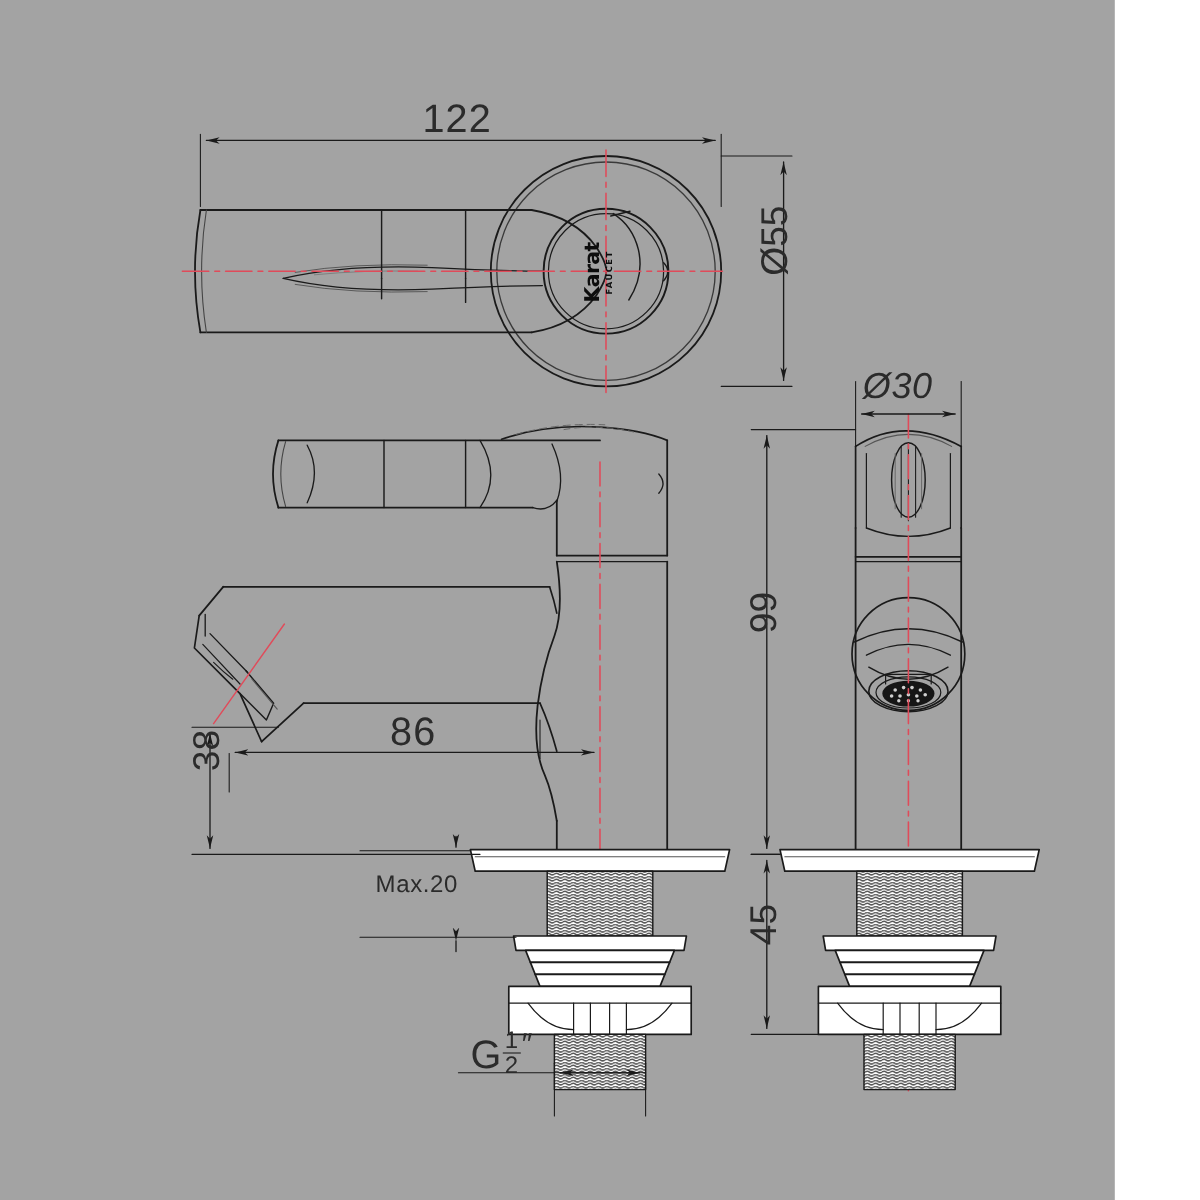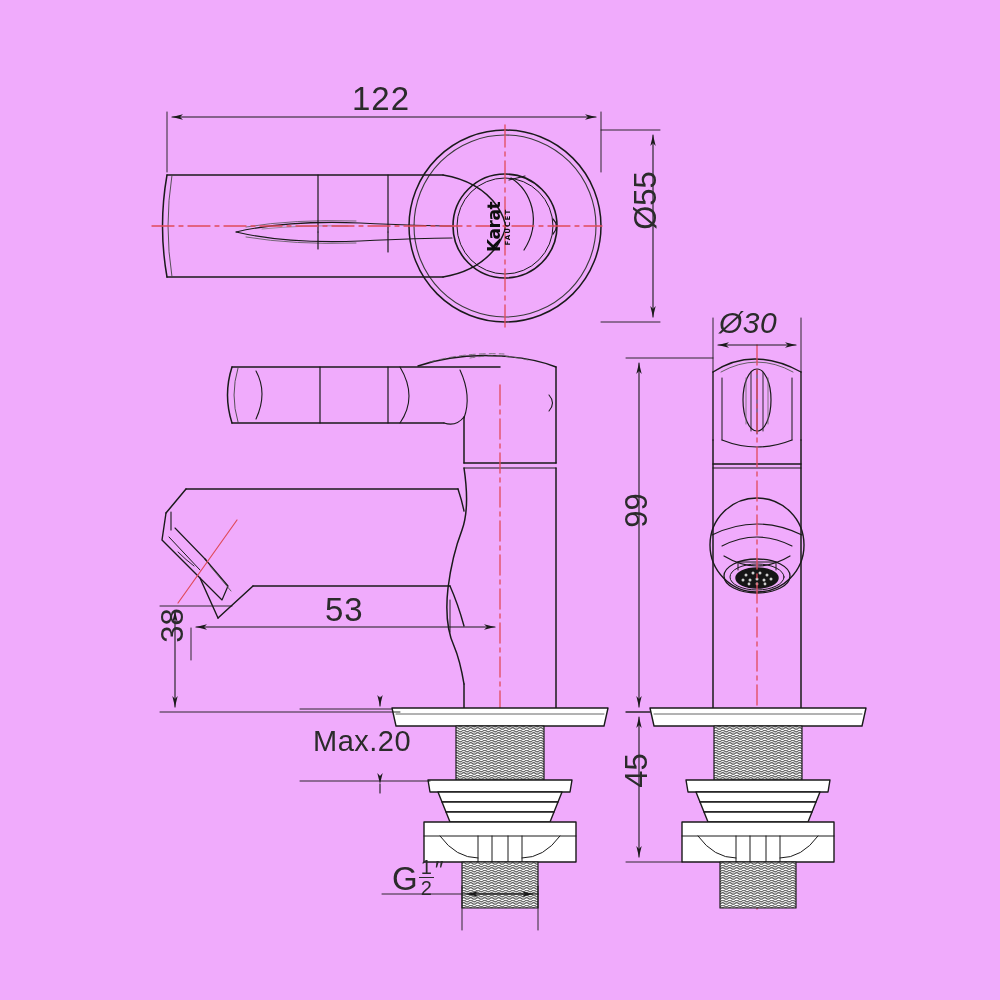--- a/index.html
+++ b/index.html
@@ -1,33 +1,33 @@
 <!DOCTYPE html>
 <html><head>
 <meta charset="utf-8">
 <style>
   * { margin:0; padding:0; box-sizing:border-box; }
   html,body { width:1000px; height:1000px; background:#ffffff; overflow:hidden; }
   body { font-family:"Liberation Sans", sans-serif; color:#1a1a1a; }
 
-  #sheet { position:relative; width:1000px; height:1000px; background:#f0abfc; }
+  #sheet { position:relative; width:929px; height:1000px; background:#a3a3a3; }
 
   svg.drawing { position:absolute; left:0; top:0; width:1000px; height:1000px; }
 
   .dimtext {
     position:absolute;
     font-family:"Liberation Sans", sans-serif;
     color:#2b2b2b;
     white-space:nowrap;
     line-height:1;
     user-select:none;
   }
   .d-122   { left:352px; top:82px;  font-size:33px; letter-spacing:1px; }
   .d-86    { left:325px; top:593px; font-size:33px; letter-spacing:1px; }
-  .d-max20 { left:313px; top:727px; font-size:29px; letter-spacing:0.5px; }
+  .d-max20 { left:313px; top:727px; font-size:20px; letter-spacing:0.5px; }
   .d-d30   { left:719px; top:308px; font-size:30px; letter-spacing:0.5px;font-style:italic; }
 
   .rot {
     transform-origin:50% 50%;
     transform:rotate(-90deg);
   }
   .d-d55 { left:600px; top:185px; font-size:31px; width:90px; text-align:center; }
   .d-99  { left:596px; top:495px; font-size:31px; width:80px; text-align:center; }
   .d-45  { left:596px; top:755px; font-size:31px; width:80px; text-align:center; }
   .d-38  { left:132px; top:610px; font-size:31px; width:80px; text-align:center; }
@@ -330,21 +330,21 @@
       <g stroke="#1a1a1a" stroke-width="1.1">
         <path d="M626,712 L650,712" stroke-width="0.9"></path>
         <path d="M626,862 L682,862" stroke-width="0.9"></path>
         <path d="M639,717 L639,857" marker-start="url(#arrR)" marker-end="url(#arrL)"></path>
       </g>
 
     </g>
   </svg>
 
   <div class="dimtext d-122">122</div>
-  <div class="dimtext d-86">53</div>
+  <div class="dimtext d-86">86</div>
   <div class="dimtext d-max20">Max.20</div>
   <div class="dimtext d-d30">Ø30</div>
 
   <div class="dimtext rot d-d55">Ø55</div>
   <div class="dimtext rot d-99">99</div>
   <div class="dimtext rot d-45">45</div>
   <div class="dimtext rot d-38">38</div>
 
   <div class="dimtext d-gthread">
     <span class="gletter">G</span>

